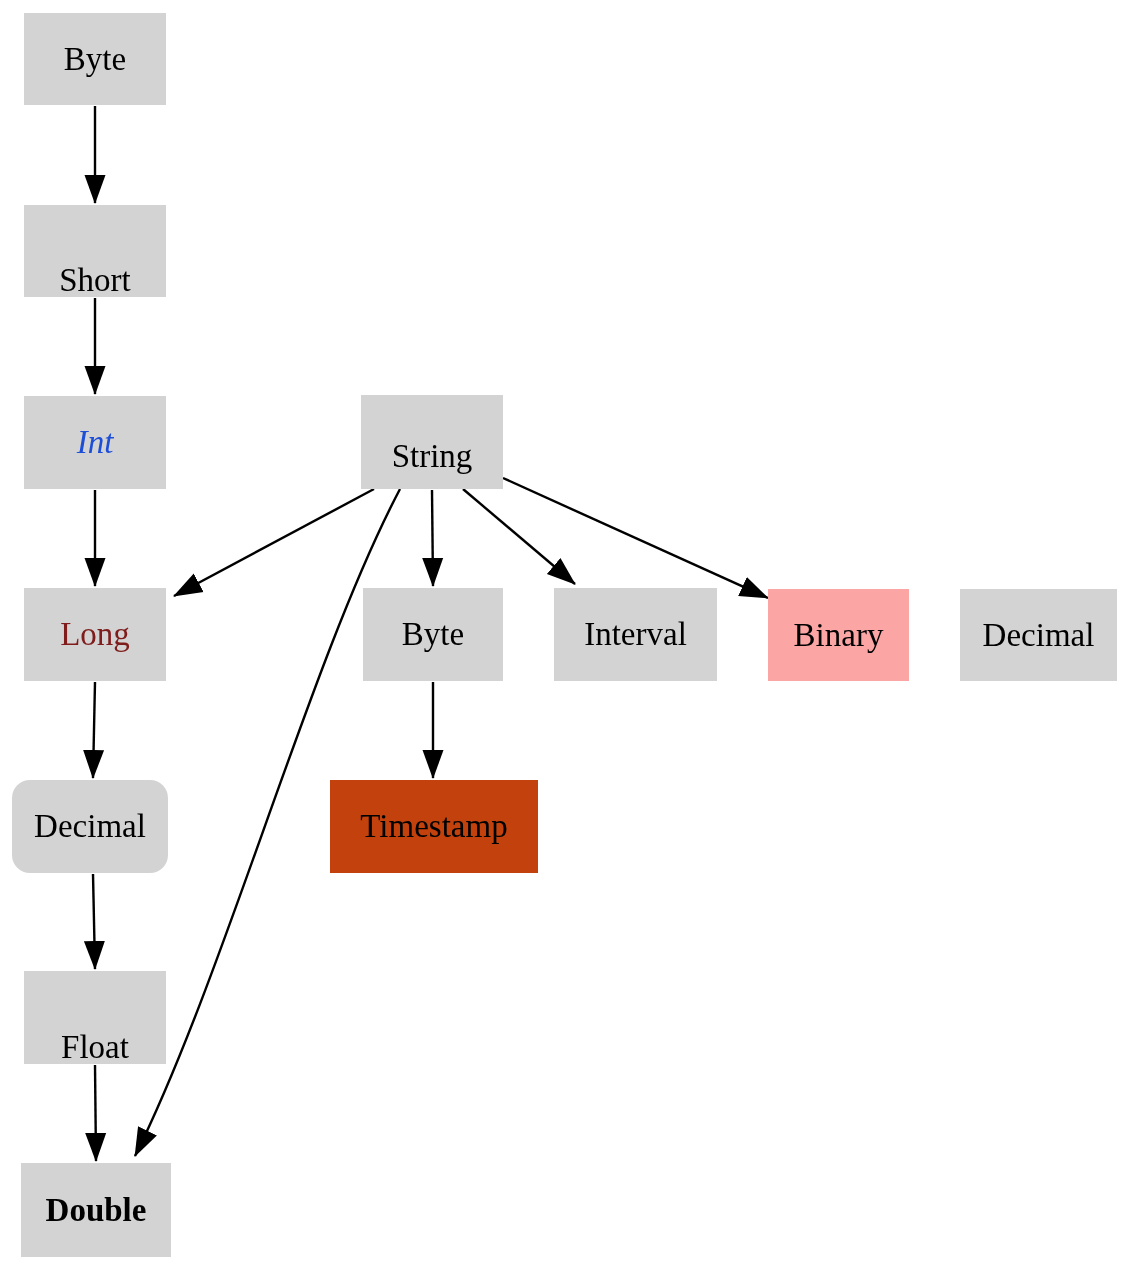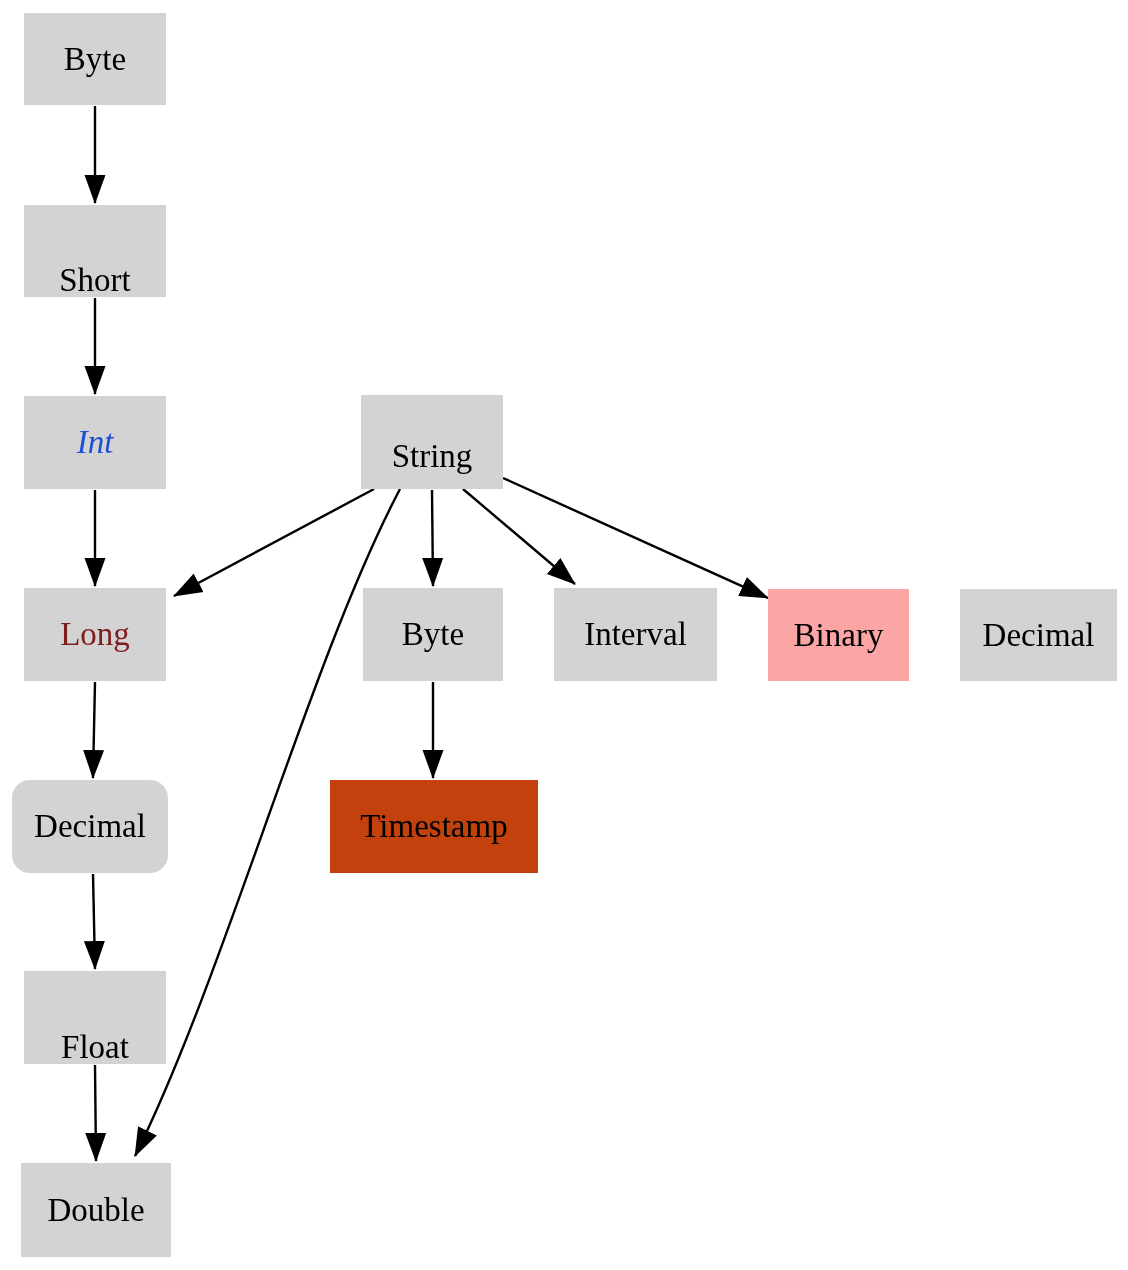--- a/index.html
+++ b/index.html
@@ -94,17 +94,17 @@
       </div>
       <div class="node" style="left: 12px; top: 780px; width: 156px; height: 93px; background: rgb(211, 211, 211); border-radius: 18px;">
         <span style="color: rgb(0, 0, 0);">Decimal</span>
       </div>
       <div class="node" style="left: 330px; top: 780px; width: 208px; height: 93px; background: #c2410c;">
         <span style="color: rgb(0, 0, 0);">Timestamp</span>
       </div>
       <div class="node" style="left: 24px; top: 971px; width: 142px; height: 93px; background: rgb(211, 211, 211); align-items: flex-end;">
         <span style="color: rgb(0, 0, 0);">Float</span>
       </div>
-      <div class="node" style="left: 21px; top: 1163px; width: 150px; height: 94px; background: rgb(211, 211, 211);">
+      <div class="node" style="left: 21px; top: 1163px; width: 150px; height: 94px; background: rgb(211, 211, 211); font-weight: bold;">
         <span style="color: rgb(0, 0, 0);">Double</span>
       </div>
     </div>
 </div>
 
 </body></html>

